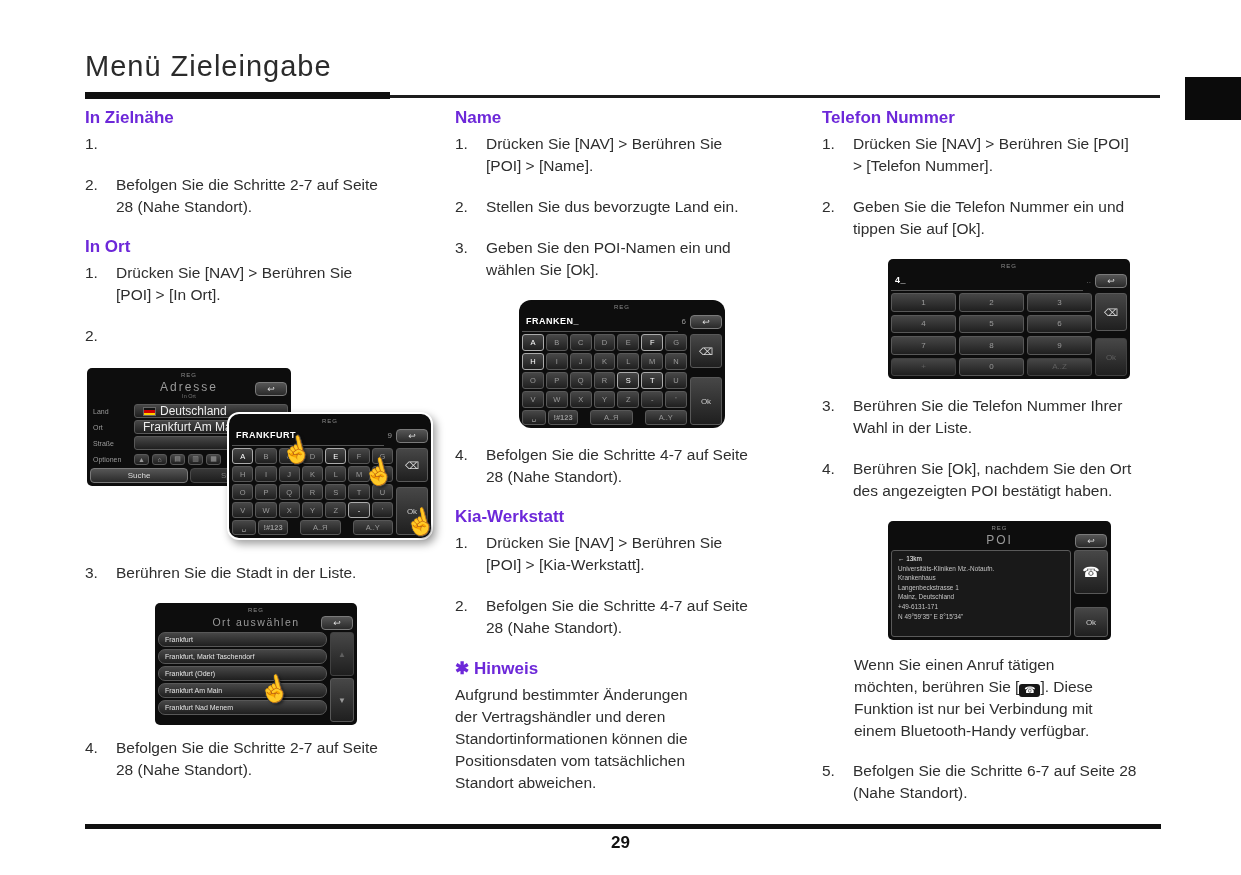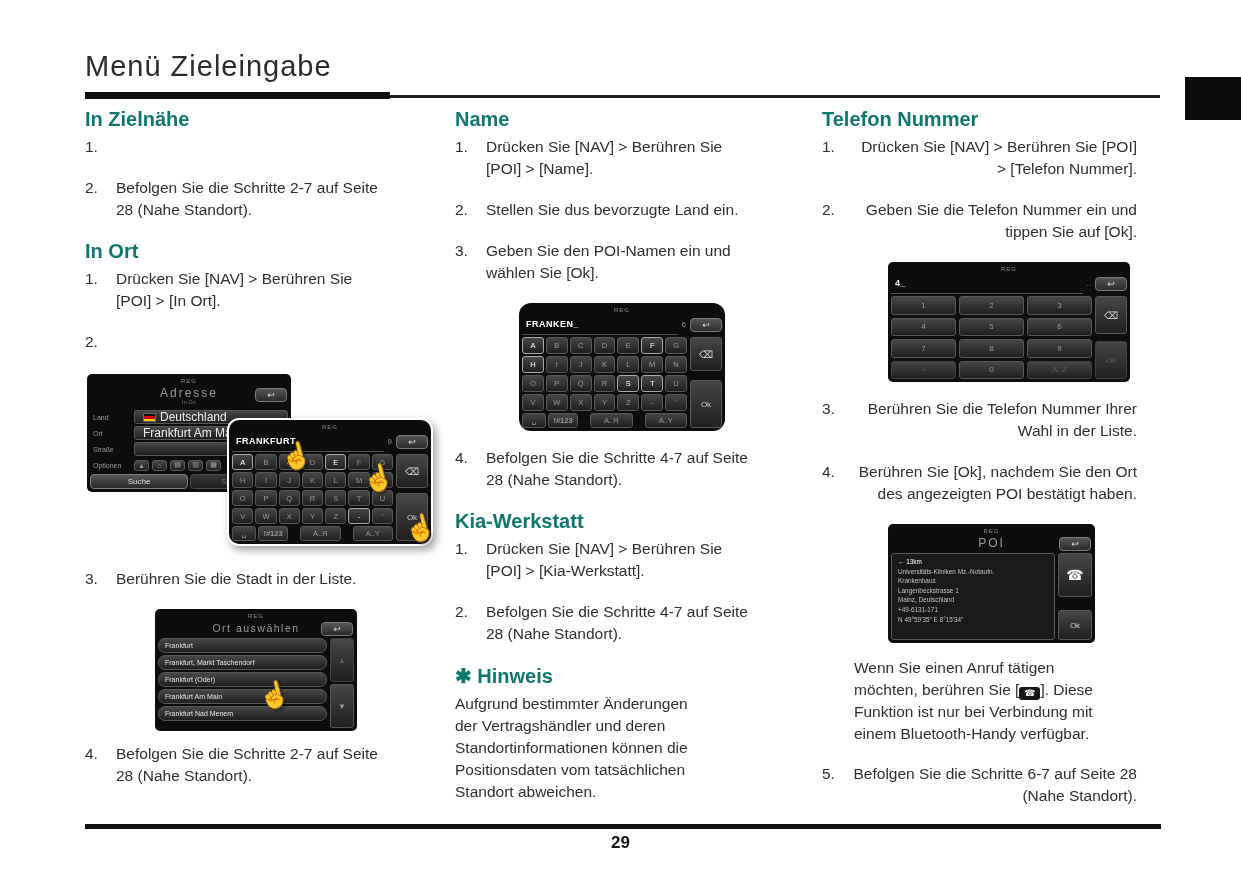--- a/index.html
+++ b/index.html
@@ -12,27 +12,27 @@
   .rule-thin{position:absolute;left:390px;top:95px;width:770px;height:3px;background:#1d1d1d;}
   .side-tab{position:absolute;left:1185px;top:77px;width:56px;height:43px;background:#0b0b0b;}
   .footer-rule{position:absolute;left:85px;top:824px;width:1076px;height:5px;background:#101010;}
   .page-num{position:absolute;left:0;top:833px;width:1241px;text-align:center;font-size:17px;font-weight:bold;color:#111;}
 
   
   .col{position:absolute;top:108px;}
   #col1{left:85px;width:358px;}
   #col2{left:455px;width:362px;}
   #col3{left:822px;width:348px;}
-  h3.sec{font-size:20px;font-weight:bold;color:#0f766e;margin:0 0 5px 0;}
+  h3.sec{font-size:17px;font-weight:bold;color:#6d28d9;margin:0 0 5px 0;}
   .sec-gap{margin-top:12px;}
   .step{display:flex;margin-bottom:19px;}
   .step .num{width:31px;flex:none;font-size:15.5px;line-height:22px;}
   .step .txt{font-size:15.5px;line-height:22px;}
   #col1 .txt,#col2 .txt{max-width:262px;}
-  #col3 .txt{max-width:284px;text-align:right;}
+  #col3 .txt{max-width:284px;}
   .note-par{margin:14px 0 18px 32px;width:258px;font-size:15.5px;line-height:22px;}
   .hinweis-body{width:248px;font-size:15.5px;line-height:22px;margin-top:2px;}
   .phone-chip{display:inline-block;width:21px;height:13px;background:#161616;border-radius:3px;color:#fff;
               font-size:9px;line-height:13px;text-align:center;vertical-align:-1px;}
 
   
   .dev{background:#0d0d0d;border-radius:5px;padding:3px;box-sizing:border-box;display:flex;flex-direction:column;}
   .reg{height:9px;font-size:6px;line-height:9px;color:#8a8a8a;text-align:center;letter-spacing:1px;flex:none;}
   .btn,.key{background:linear-gradient(180deg,#565656,#2a2a2a);border:1px solid #7a7a7a;border-radius:4px;color:#ddd;
             display:flex;align-items:center;justify-content:center;box-sizing:border-box;}
@@ -91,21 +91,21 @@
   
   .keypad{width:242px;height:120px;margin-left:66px;margin-top:6px;margin-bottom:16px;}
   .kp-grid{flex:1;display:grid;grid-template-columns:repeat(3,1fr);grid-template-rows:repeat(4,1fr);gap:3px;}
   .kp-grid .key{font-size:8px;}
   .kp-right{width:32px;margin-left:3px;display:flex;flex-direction:column;flex:none;}
   .kp-right .bs-key{height:38px;}
   .kp-right .ok-key{height:38px;}
   .dots{font-size:8px;color:#777;margin:0 4px;}
 
   
-  .poi{width:207px;height:119px;margin-left:66px;margin-top:2px;}
+  .poi{width:223px;height:119px;margin-left:66px;margin-top:2px;}
   .p-head{position:relative;height:17px;flex:none;}
   .p-head .backbtn{position:absolute;right:1px;top:1px;}
   .p-body{display:flex;flex:1;min-height:0;}
   .p-info{flex:1;border:1px solid #5a5a5a;background:#191919;border-radius:3px;padding:3px 6px;box-sizing:border-box;}
   .p-info .ln{font-size:6.4px;line-height:9.6px;color:#c4c4c4;white-space:nowrap;}
   .p-info .ln.strong{color:#fff;}
   .p-right{width:34px;margin-left:3px;display:flex;flex-direction:column;flex:none;}
   .phone-btn{height:44px;font-size:14px;color:#fff;}
   .p-right .ok-key{height:30px;}
 

